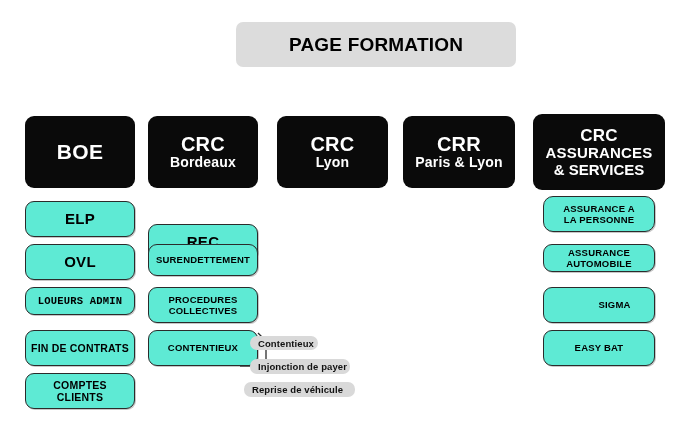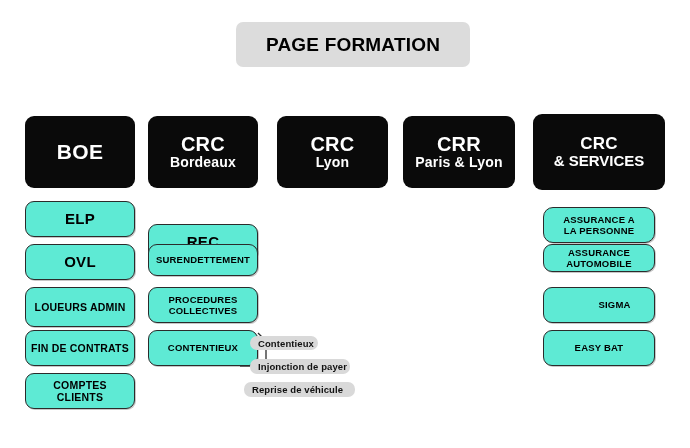--- a/index.html
+++ b/index.html
@@ -20,21 +20,21 @@
     left: 0; top: 0;
     width: 690px;
     height: 448px;
   }
 
   
   .title-banner {
     position: absolute;
     left: 236px;
     top: 22px;
-    width: 234px;
+    width: 280px;
     height: 45px;
     background: #dcdcdc;
     border-radius: 7px;
     display: flex;
     align-items: center;
     justify-content: center;
   }
   .title-banner .title-text {
     font-size: 19px;
     font-weight: bold;
@@ -139,21 +139,21 @@
   <div class="col-header single" style="left:25px; top:116px; width:110px; height:72px;">
     <span class="hdr-line1">BOE</span>
   </div>
 
   <div class="leaf-box sz-lg" style="left:25px; top:201px; width:110px; height:36px;">
     <span class="leaf-text">ELP</span>
   </div>
   <div class="leaf-box sz-lg" style="left:25px; top:244px; width:110px; height:36px;">
     <span class="leaf-text">OVL</span>
   </div>
-  <div class="leaf-box sz-md" style="left:25px; top:287px; width:110px; height:40px;">
+  <div class="leaf-box sz-md" style="left:25px; top:287px; width:110px; height:28px;font-family:Liberation Mono, monospace;">
     <span class="leaf-text">LOUEURS ADMIN</span>
   </div>
   <div class="leaf-box sz-md" style="left:25px; top:330px; width:110px; height:36px;">
     <span class="leaf-text">FIN DE CONTRATS</span>
   </div>
   <div class="leaf-box sz-md" style="left:25px; top:373px; width:110px; height:36px;border-radius:9px;">
     <span class="leaf-text">COMPTES CLIENTS</span>
   </div>
 
   <div class="col-header" style="left:148px; top:116px; width:110px; height:72px;">
@@ -195,24 +195,25 @@
     <span class="hdr-line2">Lyon</span>
   </div>
 
   <div class="col-header" style="left:403px; top:116px; width:112px; height:72px;">
     <span class="hdr-line1">CRR</span>
     <span class="hdr-line2">Paris &amp; Lyon</span>
   </div>
 
   <div class="col-header triple" style="left:533px; top:114px; width:132px; height:76px;">
     <span class="hdr-line1">CRC</span>
+    <span class="hdr-line2">ASSURANCES</span>
     <span class="hdr-line3">&amp; SERVICES</span>
   </div>
 
-  <div class="leaf-box sz-sm" style="left:543px; top:207px; width:112px; height:36px;border-radius:10px;">
+  <div class="leaf-box sz-sm" style="left:543px; top:196px; width:112px; height:36px;border-radius:10px;">
     <span class="leaf-text multiline">ASSURANCE A<br>LA PERSONNE</span>
   </div>
   <div class="leaf-box sz-sm" style="left:543px; top:244px; width:112px; height:28px;">
     <span class="leaf-text multiline">ASSURANCE<br>AUTOMOBILE</span>
   </div>
   <div class="leaf-box sz-sm" style="left:543px; top:287px; width:112px; height:36px;padding-left:31px;">
     <span class="leaf-text">SIGMA</span>
   </div>
   <div class="leaf-box sz-sm" style="left:543px; top:330px; width:112px; height:36px;text-align:center;">
     <span class="leaf-text">EASY BAT</span>

